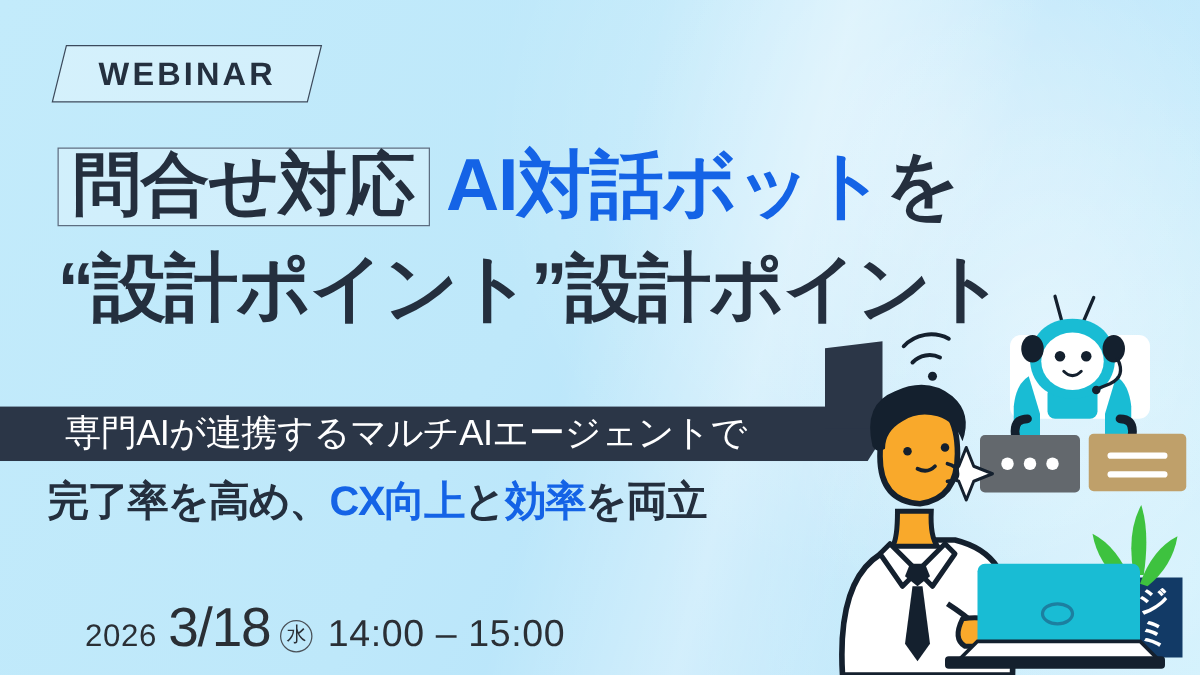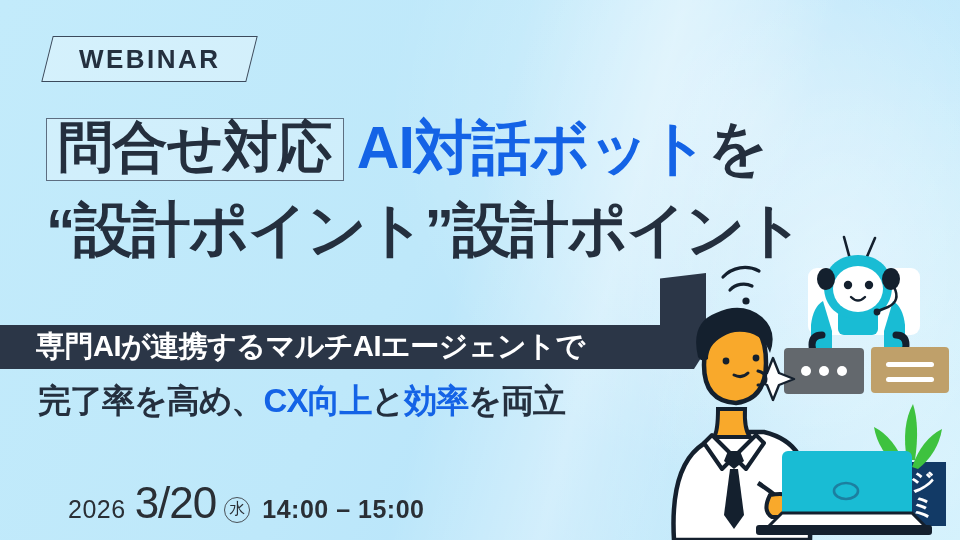--- a/index.html
+++ b/index.html
@@ -78,22 +78,22 @@
 
   
   #ribbon {
     position:absolute; left:0; top:325px;
     width:722px; height:44px;
     background:#2b3647;
     clip-path:polygon(0 0, 722px 0, 694px 44px, 0 44px);
     display:flex; align-items:center;
   }
   #ribbon span {
-    color:#ffffff; font-size:29px; font-weight:700;
-    letter-spacing:-0.5px; margin-left:36px;
+    color:#ffffff; font-size:29px; font-weight:400;
+    letter-spacing:-0.5px; margin-left:52px;
   }
 
   
   #subline {
     position:absolute; left:38px; top:379px;
     font-size:33px; font-weight:700; color:#242f3e;
     letter-spacing:-1px; white-space:nowrap;
   }
   #subline .b { color:#1463e6; }
 
@@ -105,21 +105,21 @@
   }
   #date-year { font-size:25px; font-weight:400; letter-spacing:0.5px; }
   #date-md { font-size:44px; font-weight:400; margin-left:9px; letter-spacing:-1px; }
   #date-dow {
     font-size:16px; font-weight:400;
     border:1.3px solid #4a5158; border-radius:50%;
     width:26px; height:26px;
     display:inline-flex; align-items:center; justify-content:center;
     margin-left:8px; position:relative; top:-4px;
   }
-  #date-time { font-size:25px; font-weight:700; margin-left:12px; letter-spacing:0.5px; }
+  #date-time { font-size:30px; font-weight:400; margin-left:12px; letter-spacing:0.5px; }
 
   
   #logo {
     position:absolute; right:14px; bottom:14px;
     width:72px; height:64px;
     background:#123a66;
     display:flex; flex-direction:column;
     align-items:center; justify-content:center;
     line-height:1.02;
   }
@@ -169,21 +169,21 @@
   <div id="ribbon">
     <span>専門AIが連携するマルチAIエージェントで</span>
   </div>
 
   <div id="subline">
     <span>完了率を高め、</span><span class="b">CX向上</span><span>と</span><span class="b">効率</span><span>を両立</span>
   </div>
 
   <div id="date-row">
     <span id="date-year">2026</span>
-    <span id="date-md">3/20</span>
+    <span id="date-md">3/18</span>
     <span id="date-dow">水</span>
     <span id="date-time">14:00 – 15:00</span>
   </div>
 
   <div id="logo">
     <div>マジ</div>
     <div>セミ</div>
   </div>
 
   <svg id="illustration" viewBox="0 0 300 315">

